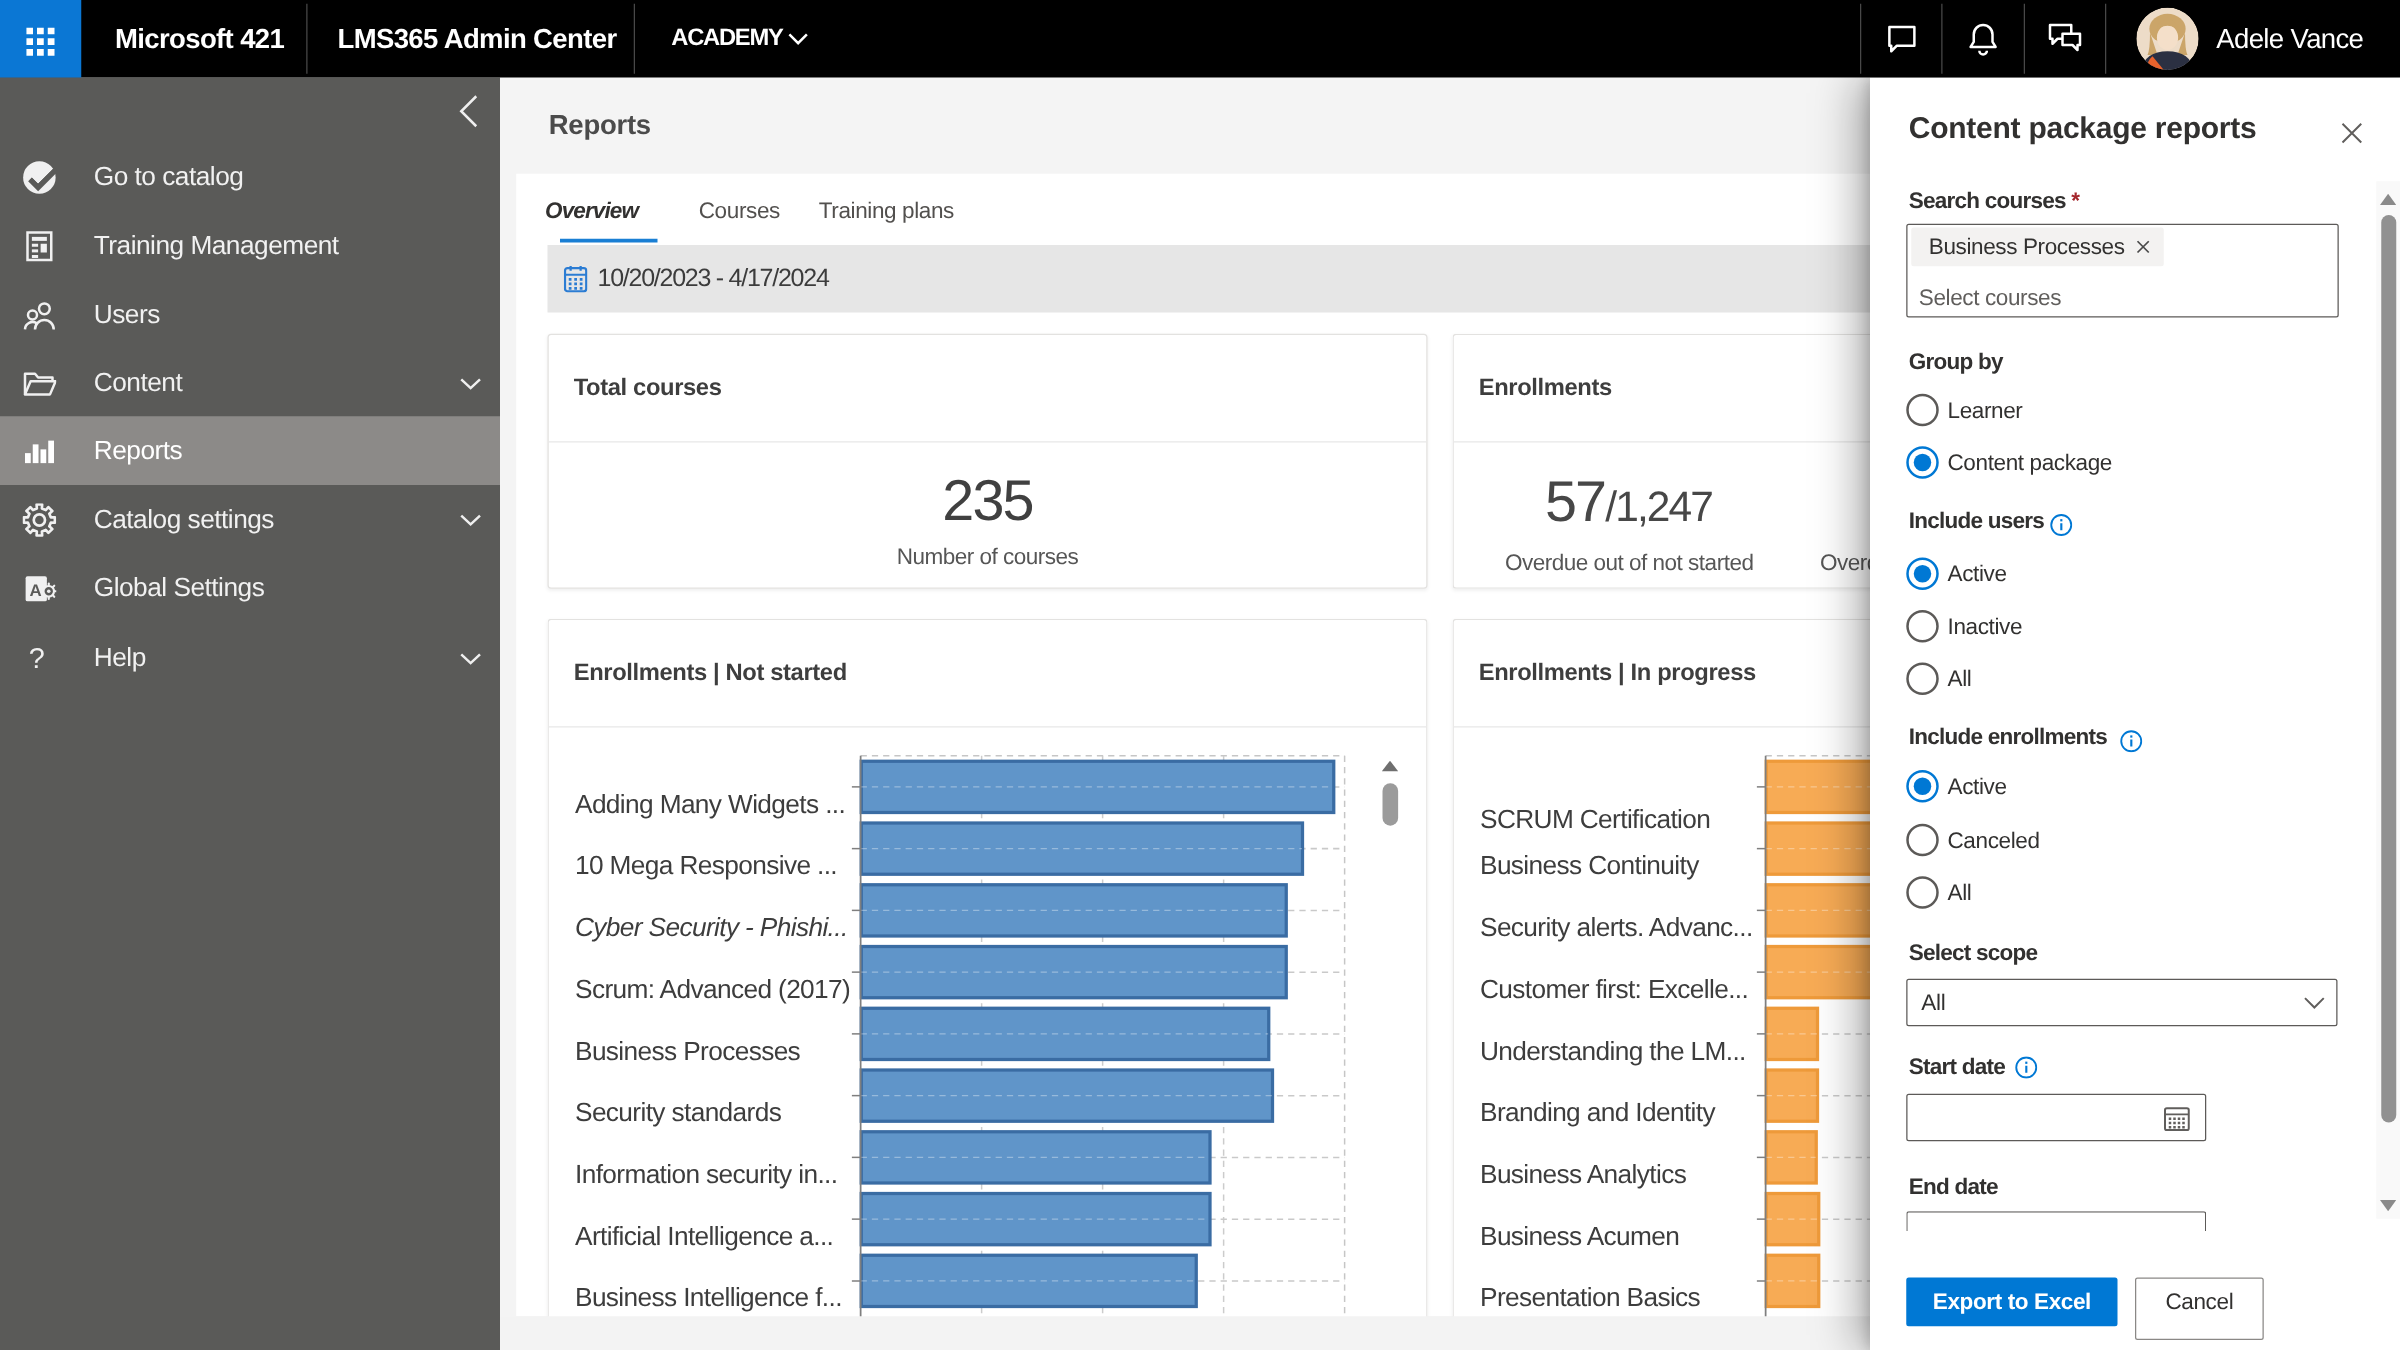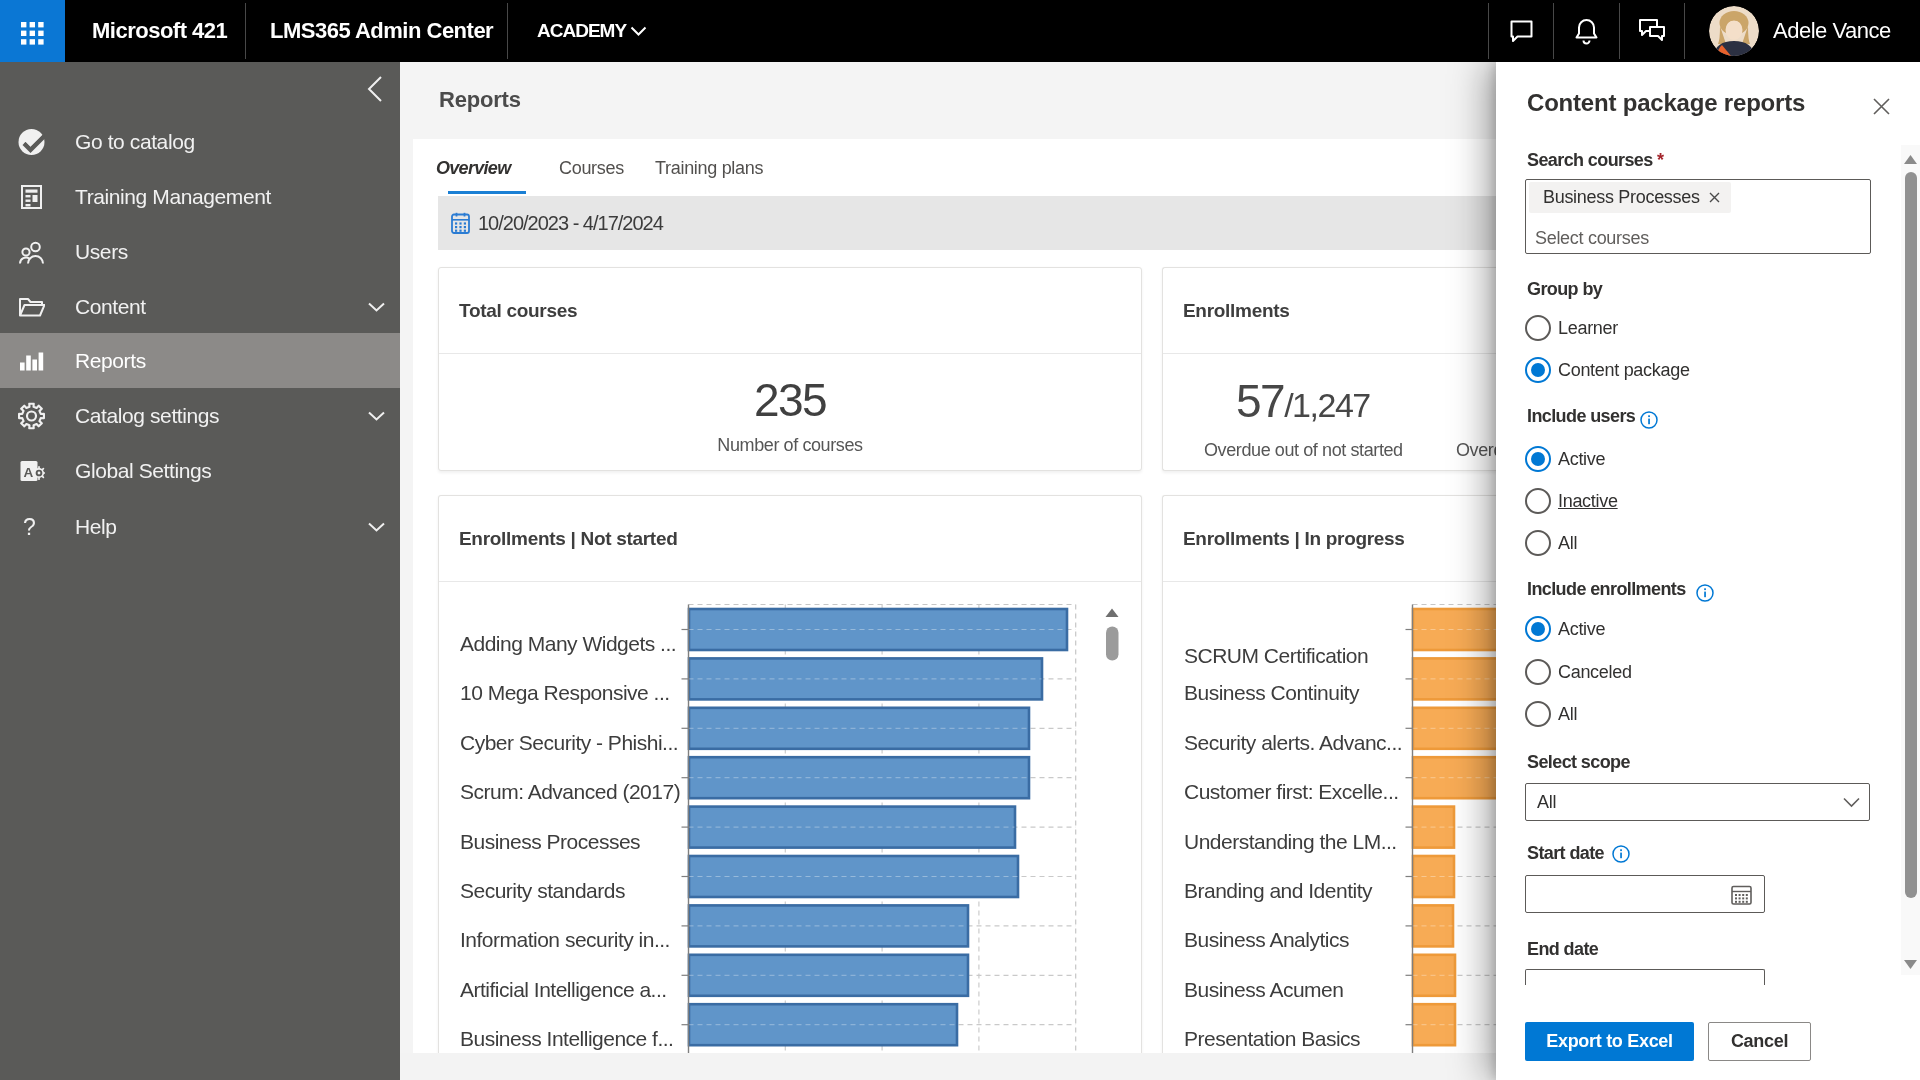--- a/index.html
+++ b/index.html
@@ -282,21 +282,21 @@
   <line x1="250.5" y1="480.3" x2="529.5" y2="480.3" stroke="#ffffff" stroke-width="1" stroke-dasharray="5 4" opacity="0.35"></line>
   <line x1="243.5" y1="480.3" x2="250.5" y2="480.3" stroke="#7f7f7f" stroke-width="1.2"></line>
   <line x1="250.5" y1="529.7" x2="518.5" y2="529.7" stroke="#ffffff" stroke-width="1" stroke-dasharray="5 4" opacity="0.35"></line>
   <line x1="243.5" y1="529.7" x2="250.5" y2="529.7" stroke="#7f7f7f" stroke-width="1.2"></line>
   <line x1="250.5" y1="109.5" x2="250.5" y2="559" stroke="#7f7f7f" stroke-width="1.4"></line>
   <path d="M 674 113.5 l 6.5 8.5 h -13 z" fill="#6f6f6f"></path>
   <rect x="668" y="131.5" width="12.5" height="34" rx="6.2" fill="#9b9b9b"></rect>
   </svg>
   <div class="clabel" style="left:60px; top:570.0px;">Adding Many Widgets ...</div>
   <div class="clabel" style="left:60px; top:619.4px;">10 Mega Responsive ...</div>
-  <div class="clabel" style="left:60px; top:668.8px;">Cyber Security - Phishi...</div>
+  <div class="clabel" style="left:60px; top:668.8px;font-style:italic;">Cyber Security - Phishi...</div>
   <div class="clabel" style="left:60px; top:718.2px;">Scrum: Advanced (2017)</div>
   <div class="clabel" style="left:60px; top:767.6px;">Business Processes</div>
   <div class="clabel" style="left:60px; top:817.0px;">Security standards</div>
   <div class="clabel" style="left:60px; top:866.4px;">Information security in...</div>
   <div class="clabel" style="left:60px; top:915.8px;">Artificial Intelligence a...</div>
   <div class="clabel" style="left:60px; top:965.2px;">Business Intelligence f...</div>
 
   <svg class="abs" style="left:762px; top:433px;" width="368" height="559" viewBox="0 0 368 559">
   <line x1="250.5" y1="109.5" x2="347" y2="109.5" stroke="#c6c6c6" stroke-width="1.2" stroke-dasharray="5 4"></line>
   <line x1="347" y1="109.5" x2="347" y2="559" stroke="#c6c6c6" stroke-width="1.2" stroke-dasharray="5 4"></line>
@@ -376,21 +376,21 @@
 
   <div class="p-label" style="top:344px;">Include users</div>
   <svg class="abs" style="left:144px; top:349px;" width="18" height="18" viewBox="0 0 18 18">
       <circle cx="9" cy="9" r="8" stroke="#0078d4" stroke-width="1.5" fill="none"></circle>
       <rect x="8.2" y="7.6" width="1.7" height="5.6" fill="#0078d4"></rect>
       <rect x="8.2" y="4.3" width="1.7" height="1.8" fill="#0078d4"></rect>
     </svg>
   <div class="radio on" style="top:384px;"></div>
     <div class="r-label" style="top:384px;">Active</div>
   <div class="radio" style="top:426px;"></div>
-    <div class="r-label" style="top:426px;text-decoration:underline;">Inactive</div>
+    <div class="r-label" style="top:426px;">Inactive</div>
   <div class="radio" style="top:468px;"></div>
     <div class="r-label" style="top:468px;">All</div>
 
   <div class="p-label" style="top:517px;">Include enrollments</div>
   <svg class="abs" style="left:200px; top:522px;" width="18" height="18" viewBox="0 0 18 18">
       <circle cx="9" cy="9" r="8" stroke="#0078d4" stroke-width="1.5" fill="none"></circle>
       <rect x="8.2" y="7.6" width="1.7" height="5.6" fill="#0078d4"></rect>
       <rect x="8.2" y="4.3" width="1.7" height="1.8" fill="#0078d4"></rect>
     </svg>
   <div class="radio on" style="top:554px;"></div>
@@ -432,21 +432,21 @@
           <rect x="11.2" y="16.8" width="2" height="2"></rect>
           <rect x="14.8" y="16.8" width="2" height="2"></rect>
       </g>
     </svg>
   </div>
 
   <div class="p-label" style="top:877px;">End date</div>
   <div class="p-input" style="top:907px; width:240px; height:16px; border-bottom:none; border-radius:2px 2px 0 0;"></div>
 
   <div class="abs" style="left:29px; top:960px; width:169px; height:39px; background:#0078d4; border-radius:2px; text-align:center; line-height:39px; color:#fff; font-size:18px; font-weight:600; letter-spacing:-0.3px;">Export to Excel</div>
-  <div class="abs" style="left:212px; top:960px; width:103px; height:39px; background:#fff; border:1px solid #8a8886; border-radius:2px; text-align:center; line-height:37px; color:#323130; font-size:18px; font-weight:700; letter-spacing:-0.3px;">Cancel</div>
+  <div class="abs" style="left:212px; top:960px; width:103px; height:50px; background:#fff; border:1px solid #8a8886; border-radius:2px; text-align:center; line-height:37px; color:#323130; font-size:18px; font-weight:400; letter-spacing:-0.3px;">Cancel</div>
 
   <div class="abs" style="left:405px; top:83px; width:19px; height:830px; background:#f9f9f9;">
     <svg class="abs" style="left:3px; top:10px;" width="13" height="9" viewBox="0 0 13 9">
         <path d="M6.5 0 L13 9 L0 9 z" fill="#8a8a8a"></path>
       </svg>
     <div class="abs" style="left:4px; top:27px; width:12px; height:726px; background:#919191; border-radius:6px;"></div>
     <svg class="abs" style="left:3px; top:815px;" width="13" height="9" viewBox="0 0 13 9">
         <path d="M6.5 9 L13 0 L0 0 z" fill="#8a8a8a"></path>
       </svg>
   </div>

